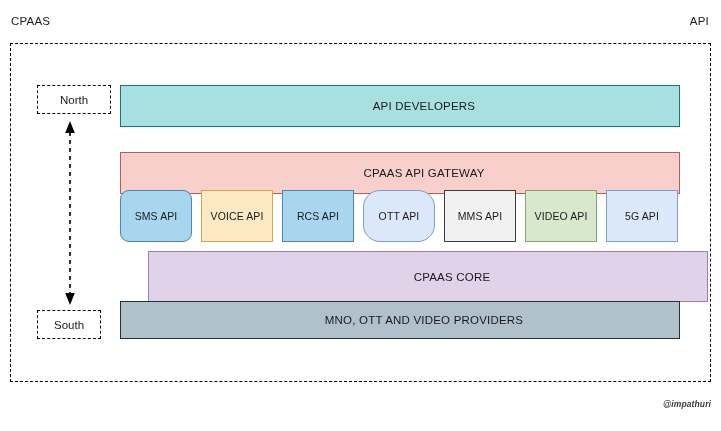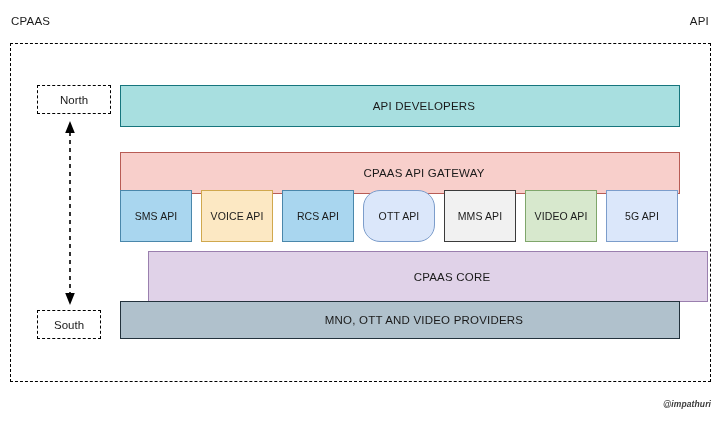--- a/index.html
+++ b/index.html
@@ -150,21 +150,21 @@
 
   <div class="layer-bar" id="bar-developers" style="background: rgb(168, 223, 224); border-color: rgb(22, 117, 125);">
     <span>API DEVELOPERS</span>
   </div>
 
   <div class="layer-bar" id="bar-gateway" style="background: rgb(248, 207, 203); border-color: rgb(184, 92, 85);">
     <span>CPAAS API GATEWAY</span>
   </div>
 
   <div id="api-row">
-    <div class="api-tile" style="background: rgb(169, 214, 239); border-color: rgb(74, 135, 171); left: 0px;">
+    <div class="api-tile" style="background: rgb(169, 214, 239); border-color: rgb(74, 135, 171); left: 0px; border-radius: 9px;">
       <span>SMS API</span>
     </div>
     <div class="api-tile" style="background: rgb(252, 232, 195); border-color: rgb(208, 168, 77); left: 81px;">
       <span>VOICE API</span>
     </div>
     <div class="api-tile" style="background: rgb(169, 214, 239); border-color: rgb(74, 135, 171); left: 162px;">
       <span>RCS API</span>
     </div>
     <div class="api-tile" style="background: rgb(219, 231, 250); border-color: rgb(124, 157, 203); left: 243px; border-radius: 17px;">
       <span>OTT API</span>

